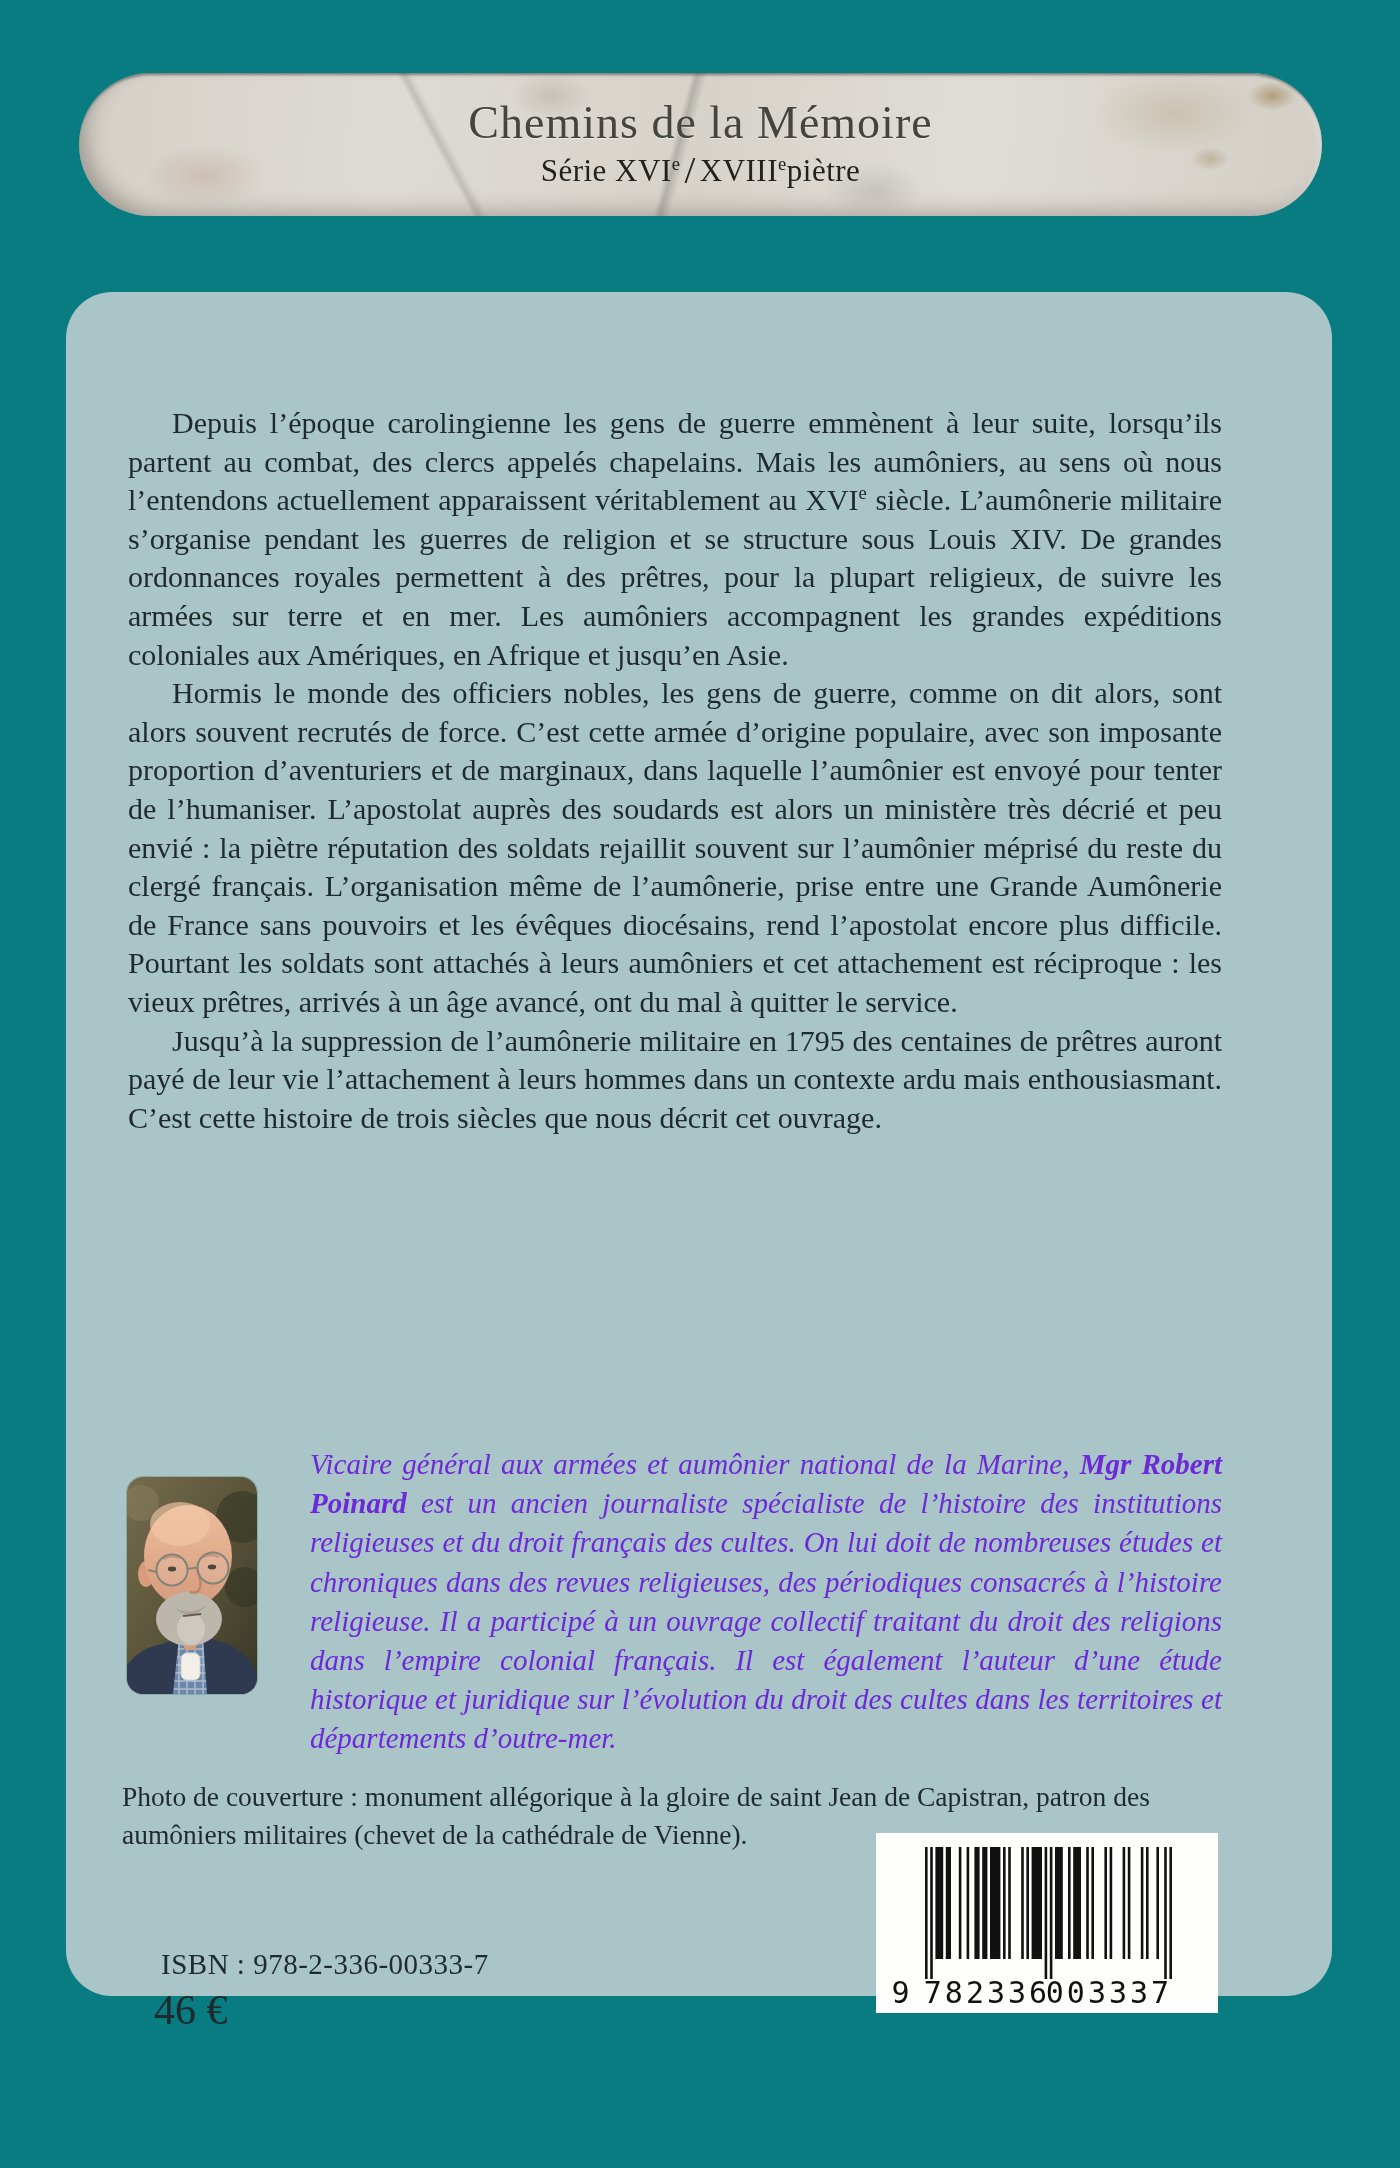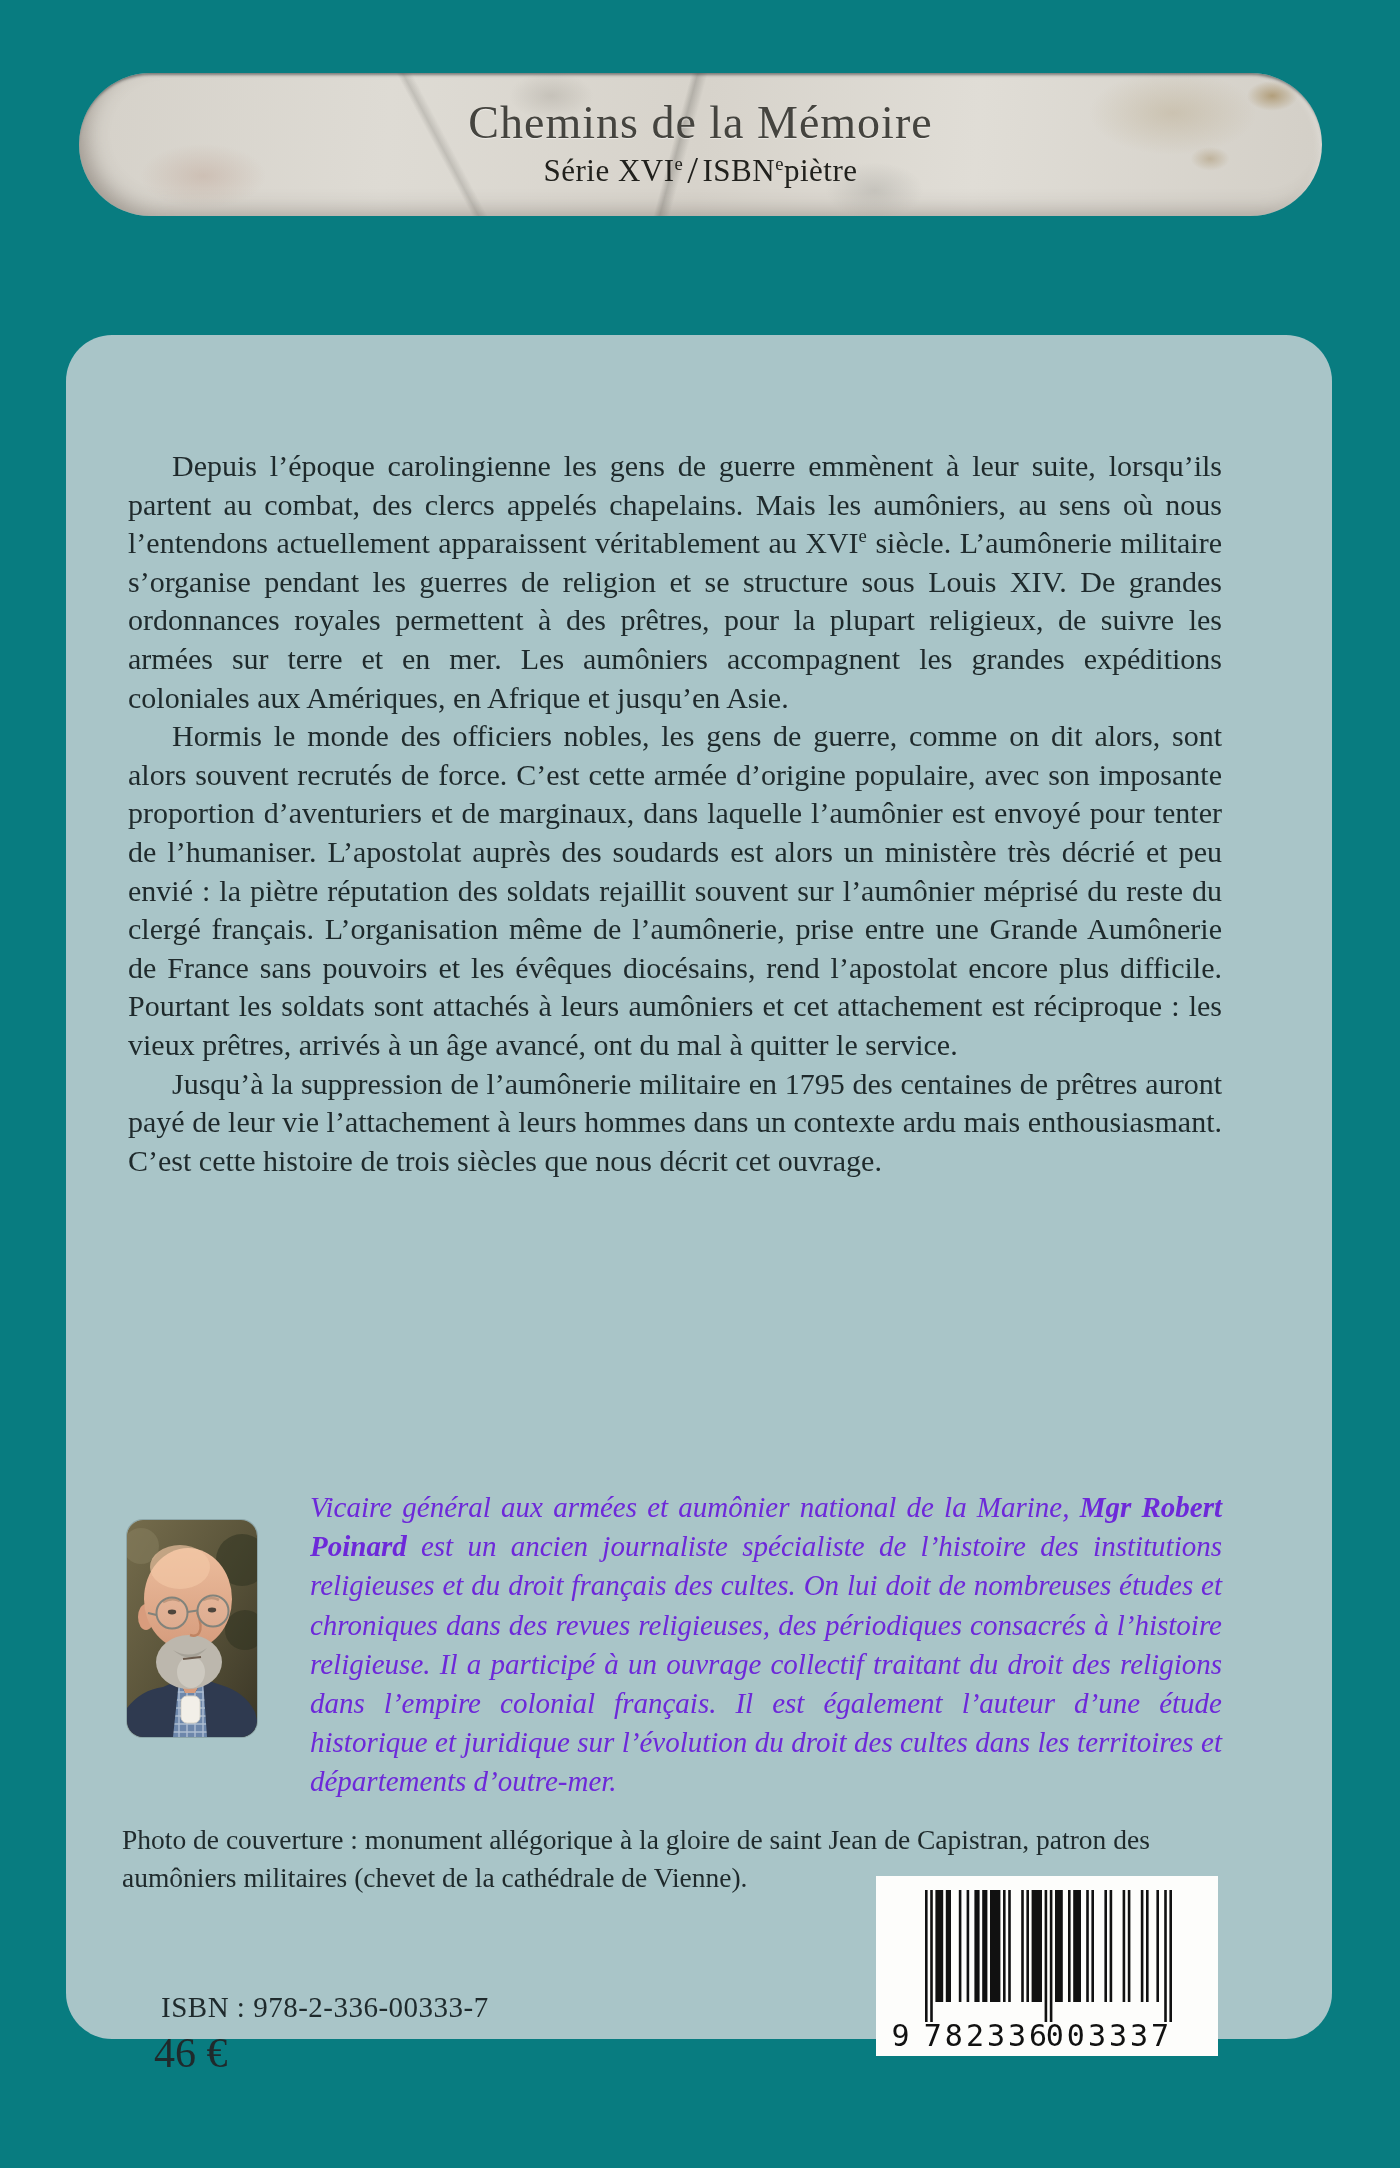--- a/index.html
+++ b/index.html
@@ -42,21 +42,21 @@
     margin:0;padding-top:4px;
     font-size:31px;line-height:34px;
     color:#21211d;letter-spacing:.5px;
   }
   .banner-subtitle sup{font-size:.6em;line-height:0;vertical-align:super;}
   .banner-subtitle .slash{font-size:1.25em;vertical-align:-2px;padding:0 4px;}
 
   
   .panel{
     position:absolute;left:66px;top:292px;width:1266px;height:1704px;
-    border-radius:46px;background:#a9c5c8;margin-top:43px;
+    border-radius:46px;background:#a9c5c8;
   }
 
   
   .synopsis{
     position:absolute;left:62px;top:112px;width:1094px;
     font-size:30px;line-height:38.6px;
     text-align:justify;text-justify:inter-word;
     color:#1f2a2c;
   }
   .synopsis p{margin:0;text-indent:44px;}
@@ -102,21 +102,21 @@
     font-size:30px;fill:#111;letter-spacing:3px;
   }
 </style>
 </head>
 <body>
 
 <div class="cover">
 
   <div class="banner">
     <h1 class="banner-title">Chemins de la Mémoire</h1>
-    <div class="banner-subtitle"><span>Série XVI</span><sup>e</sup><span class="slash">/</span><span>ISBN</span><sup>e</sup><span>piètre</span></div>
+    <div class="banner-subtitle"><span>Série XVI</span><sup>e</sup><span class="slash">/</span><span>XVIII</span><sup>e</sup><span>piètre</span></div>
   </div>
 
   <div class="panel">
 
     <div class="synopsis">
       <p><span>Depuis l’époque carolingienne les gens de guerre emmènent à leur suite, lorsqu’ils partent au combat, des clercs appelés chapelains. Mais les aumôniers, au sens où nous l’entendons actuellement apparaissent véritablement au XVI</span><sup>e</sup><span> siècle. L’aumônerie militaire s’organise pendant les guerres de religion et se structure sous Louis XIV. De grandes ordonnances royales permettent à des prêtres, pour la plupart religieux, de suivre les armées sur terre et en mer. Les aumôniers accompagnent les grandes expéditions coloniales aux Amériques, en Afrique et jusqu’en Asie.</span></p>
       <p>Hormis le monde des officiers nobles, les gens de guerre, comme on dit alors, sont alors souvent recrutés de force. C’est cette armée d’origine populaire, avec son imposante proportion d’aventuriers et de marginaux, dans laquelle l’aumônier est envoyé pour tenter de l’humaniser. L’apostolat auprès des soudards est alors un ministère très décrié et peu envié : la piètre réputation des soldats rejaillit souvent sur l’aumônier méprisé du reste du clergé français. L’organisation même de l’aumônerie, prise entre une Grande Aumônerie de France sans pouvoirs et les évêques diocésains, rend l’apostolat encore plus difficile. Pourtant les soldats sont attachés à leurs aumôniers et cet attachement est réciproque : les vieux prêtres, arrivés à un âge avancé, ont du mal à quitter le service.</p>
       <p>Jusqu’à la suppression de l’aumônerie militaire en 1795 des centaines de prêtres auront payé de leur vie l’attachement à leurs hommes dans un contexte ardu mais enthousiasmant. C’est cette histoire de trois siècles que nous décrit cet ouvrage.</p>
     </div>
 

